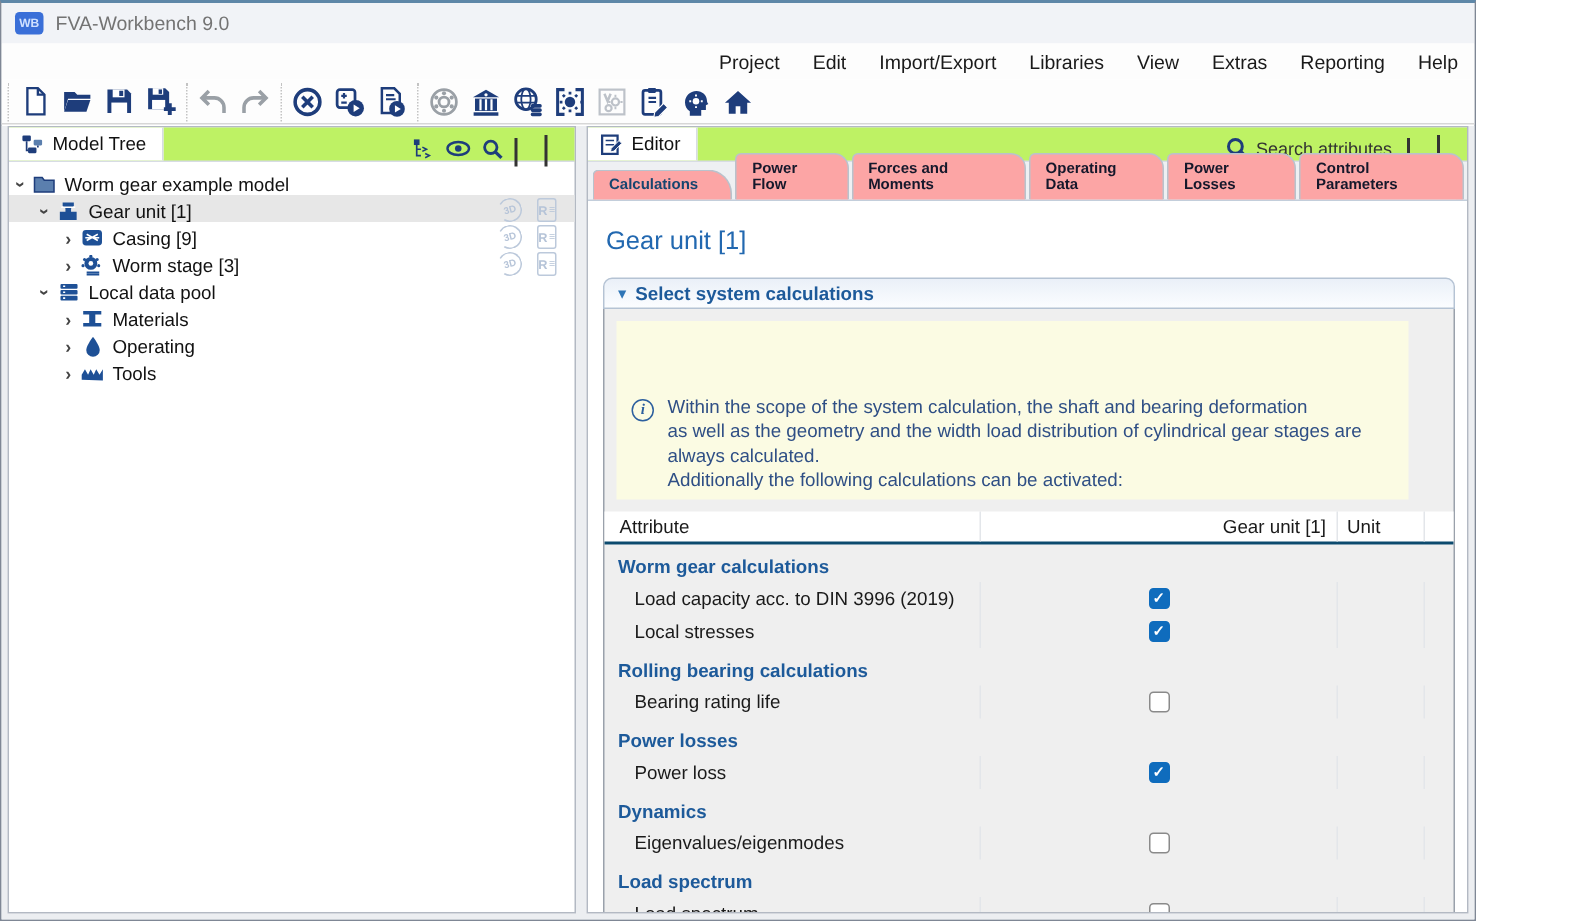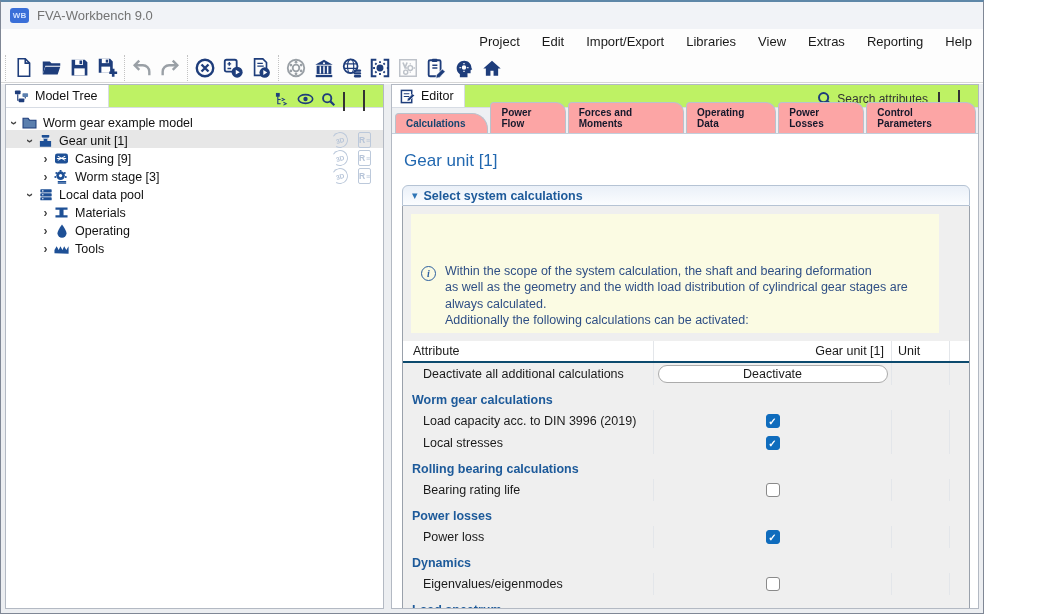--- a/index.html
+++ b/index.html
@@ -459,28 +459,20 @@
             </div>
 
             <div class="calc-table">
               <div class="t-row t-header">
                 <div class="c1">Attribute</div>
                 <div class="c2">Gear unit [1]</div>
                 <div class="c3">Unit</div>
                 <div class="c4"></div>
               </div>
 
-              <div class="t-row">
-                <div class="c1 row-label">Deactivate all additional calculations</div>
-                <div class="c2 c2-center">
-                    <button class="deactivate-btn">Deactivate</button>
-                  </div>
-                <div class="c3"></div>
-                  <div class="c4"></div>
-              </div>
 
               <div class="cat-row">Worm gear calculations</div>
               <div class="t-row">
                 <div class="c1 row-label">Load capacity acc. to DIN 3996 (2019)</div>
                 <div class="c2 c2-center">
                     <span class="checkbox checked"></span>
                   </div>
                 <div class="c3"></div>
                   <div class="c4"></div>
               </div>

